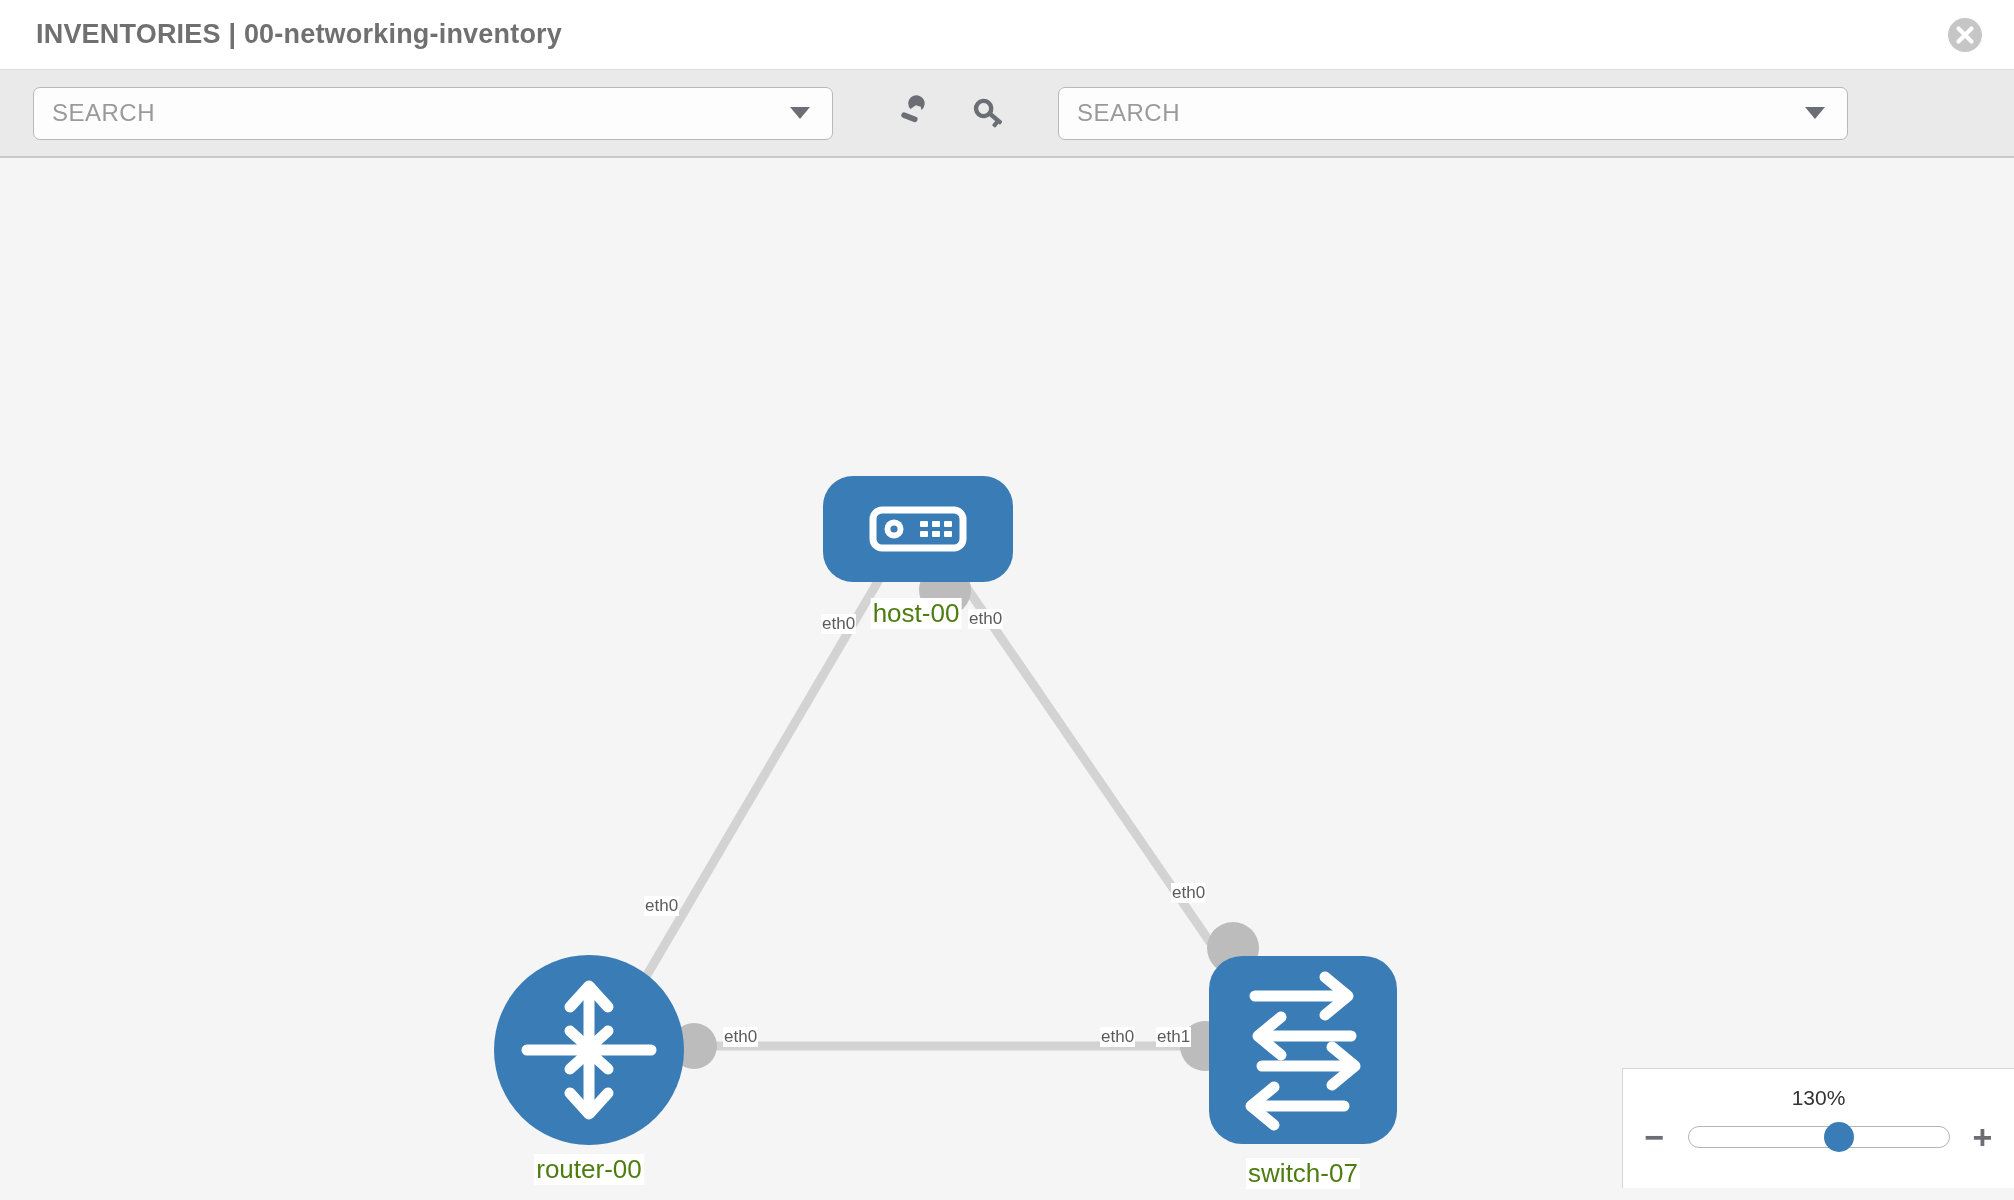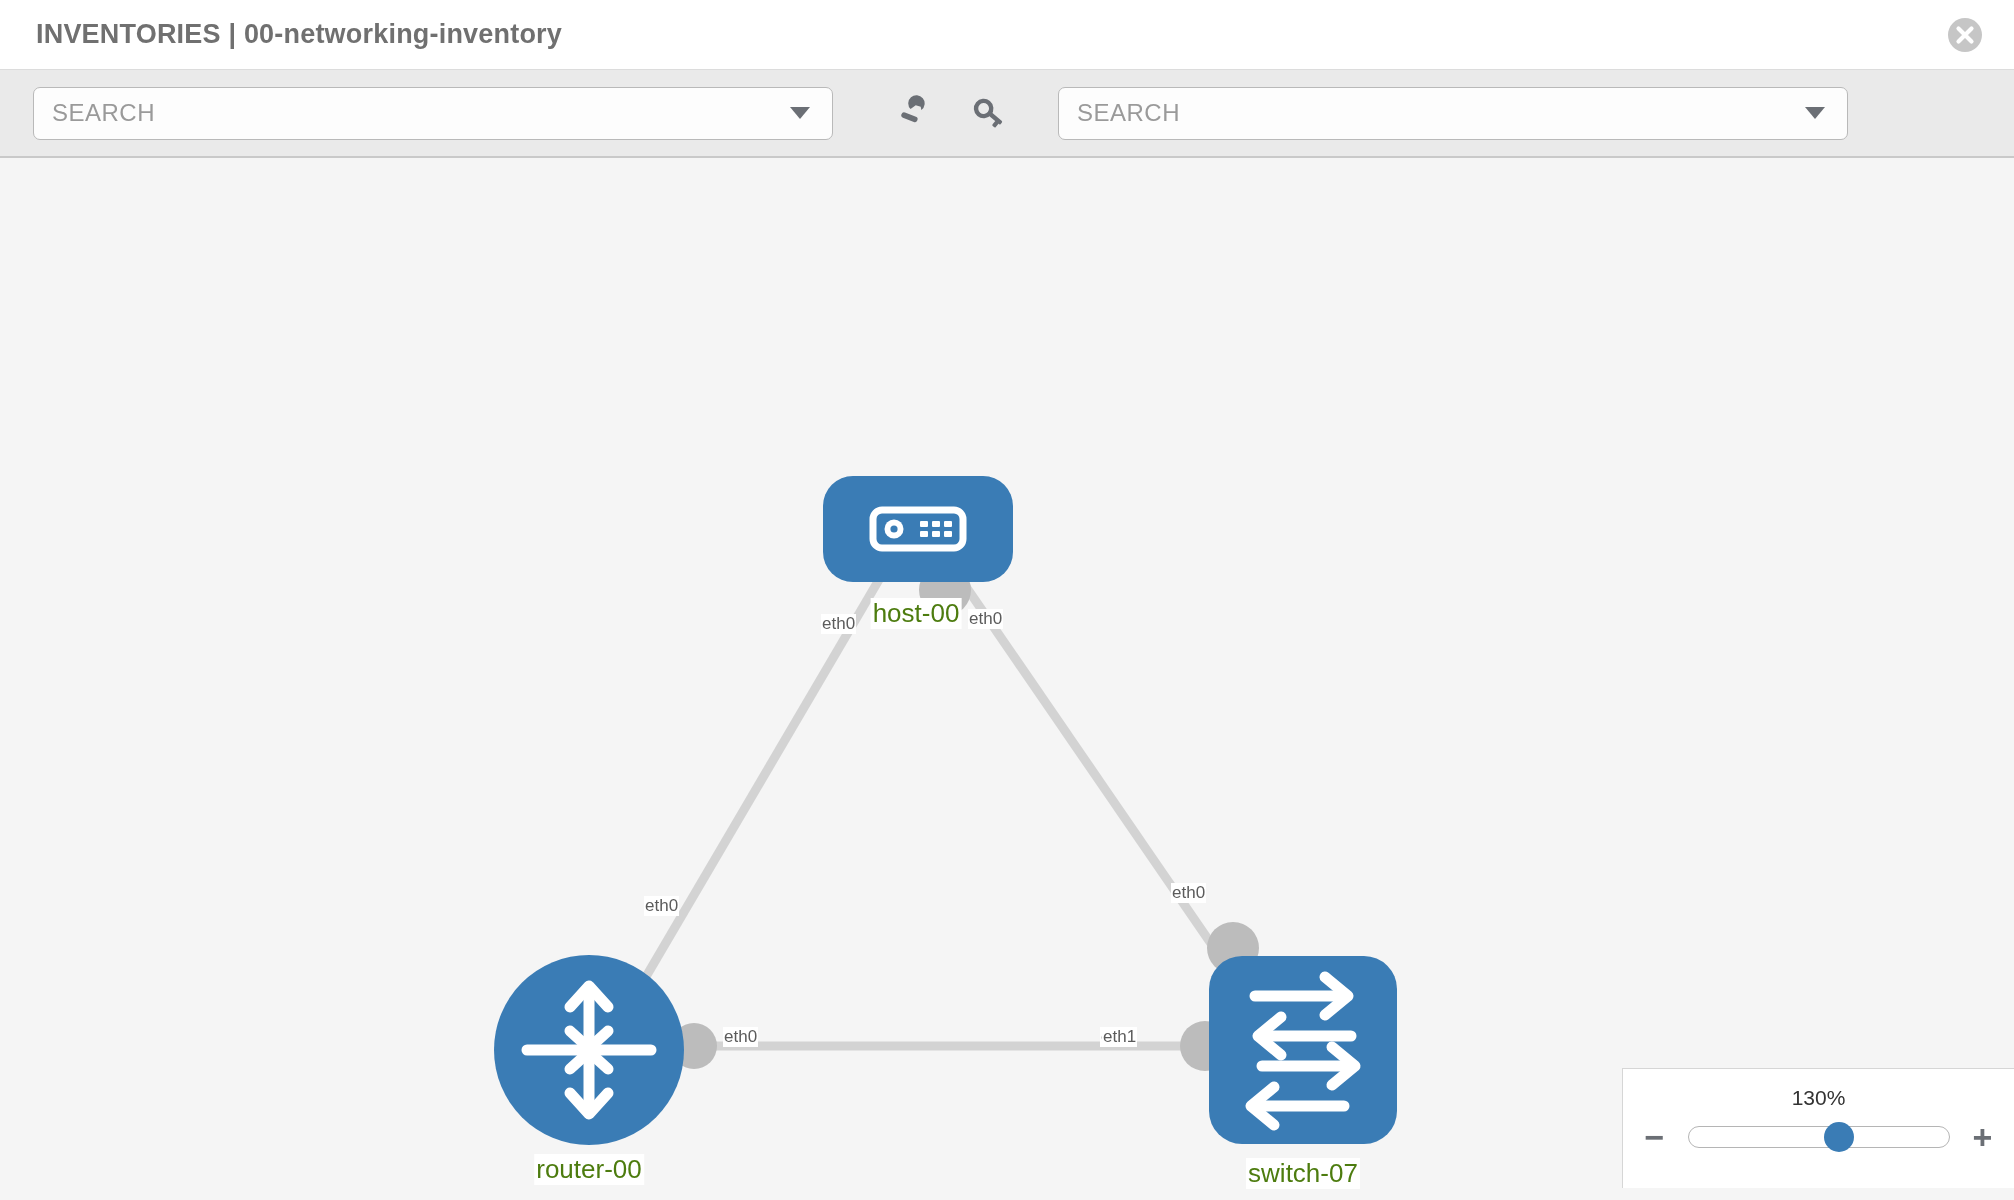--- a/index.html
+++ b/index.html
@@ -283,21 +283,21 @@
   <div class="node-name" style="left:916px; top:440px;">host-00</div>
   <div class="node-name" style="left:589px; top:996px;">router-00</div>
   <div class="node-name" style="left:1303px; top:1000px;">switch-07</div>
 
   <div class="iface-label" style="left:821px; top:456px;">eth0</div>
   <div class="iface-label" style="left:968px; top:451px;">eth0</div>
   <div class="iface-label" style="left:644px; top:738px;">eth0</div>
   <div class="iface-label" style="left:1171px; top:725px;">eth0</div>
   <div class="iface-label" style="left:723px; top:869px;">eth0</div>
   <div class="iface-label" style="left:1100px; top:869px;">eth0</div>
-  <div class="iface-label" style="left:1102px; top:869px;">eth1</div>
+  <div class="iface-label" style="left:1156px; top:869px;">eth1</div>
 
   <div class="zoom-panel">
     <div class="zoom-value">130%</div>
     <div class="zoom-row">
       <span class="zoom-minus">−</span>
       <div class="slider">
         <div class="slider-thumb" style="left: 58%;"></div>
       </div>
       <span class="zoom-plus">+</span>
     </div>

